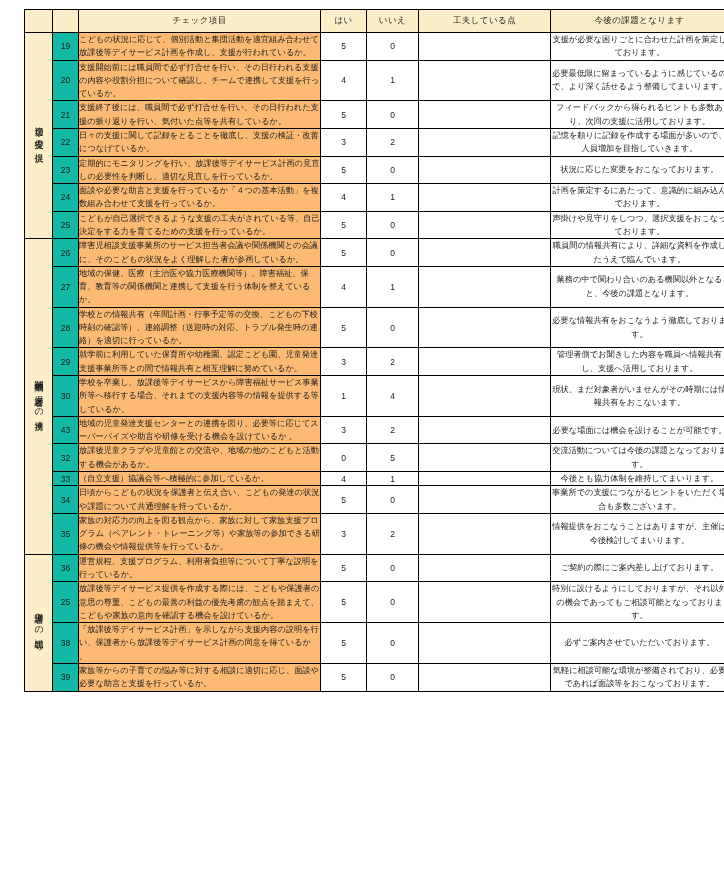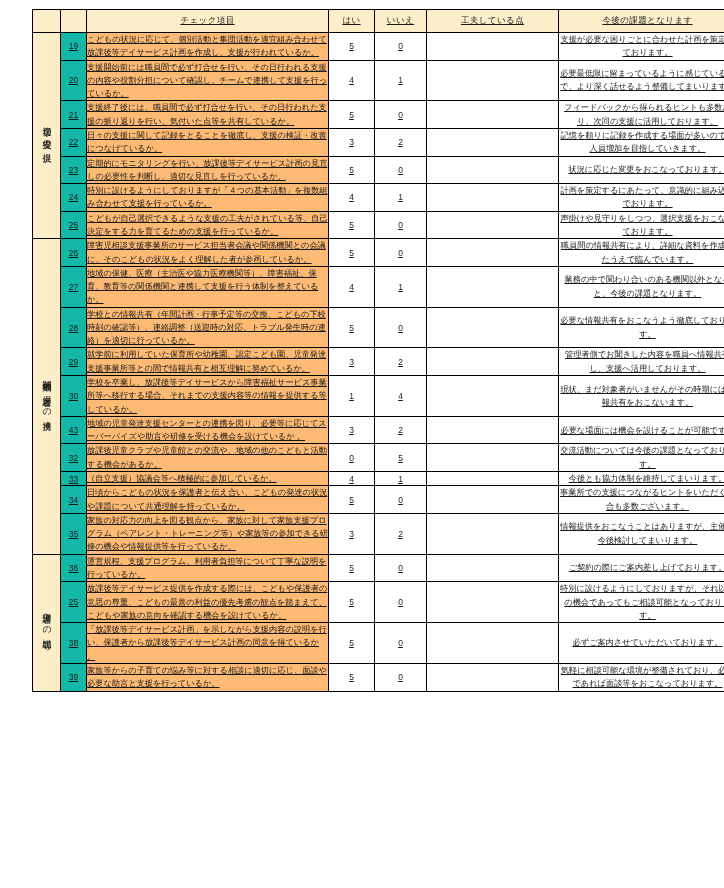--- a/index.html
+++ b/index.html
@@ -13,22 +13,21 @@
     font-family: "Liberation Sans", "DejaVu Sans", sans-serif;
     color: #1a1a1a;
     overflow: hidden;
   }
 
   .sheet {
     position: relative;
     width: 724px;
     height: 724px;
     box-sizing: border-box;
-    padding: 9px 6px 0 32px;
-    text-decoration: underline;
+    padding: 9px 6px 0 24px;
   }
 
   table.check-table {
     border-collapse: collapse;
     table-layout: fixed;
     width: 704px;
     border: 1px solid #000;
   }
 
   table.check-table td,
@@ -176,21 +175,21 @@
         <tr>
           <td class="no-cell">23</td>
           <td class="item-cell">定期的にモニタリングを行い、放課後等デイサービス計画の見直しの必要性を判断し、適切な見直しを行っているか。</td>
           <td class="num-cell">5</td>
           <td class="num-cell">0</td>
           <td class="free-cell"></td>
           <td class="free-cell">状況に応じた変更をおこなっております。</td>
         </tr>
         <tr>
           <td class="no-cell">24</td>
-          <td class="item-cell">特別に設けるようにしておりますが「４つの基本活動」を複数組み合わせて支援を行っているか。</td>
+          <td class="item-cell">面談や必要な助言と支援を行っているか「４つの基本活動」を複数組み合わせて支援を行っているか。</td>
           <td class="num-cell">4</td>
           <td class="num-cell">1</td>
           <td class="free-cell"></td>
           <td class="free-cell">計画を策定するにあたって、意識的に組み込んでおります。</td>
         </tr>
         <tr>
           <td class="no-cell">25</td>
           <td class="item-cell">こどもが自己選択できるような支援の工夫がされている等、自己決定をする力を育てるための支援を行っているか。</td>
           <td class="num-cell">5</td>
           <td class="num-cell">0</td>

